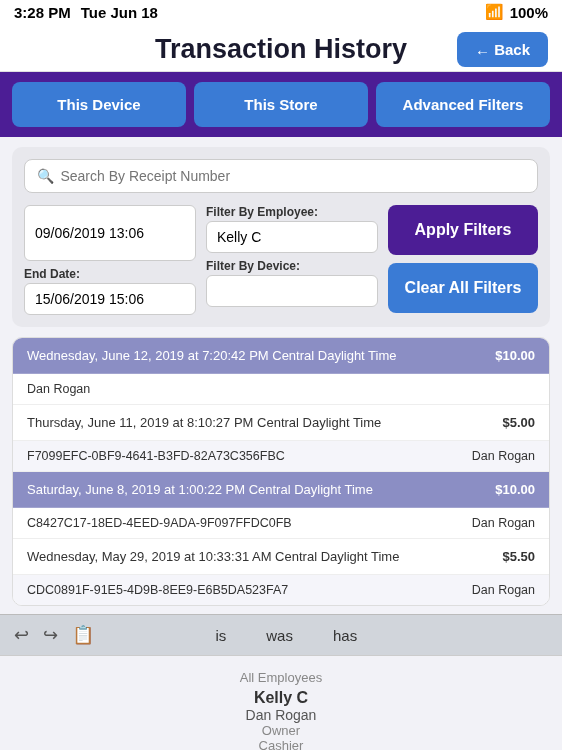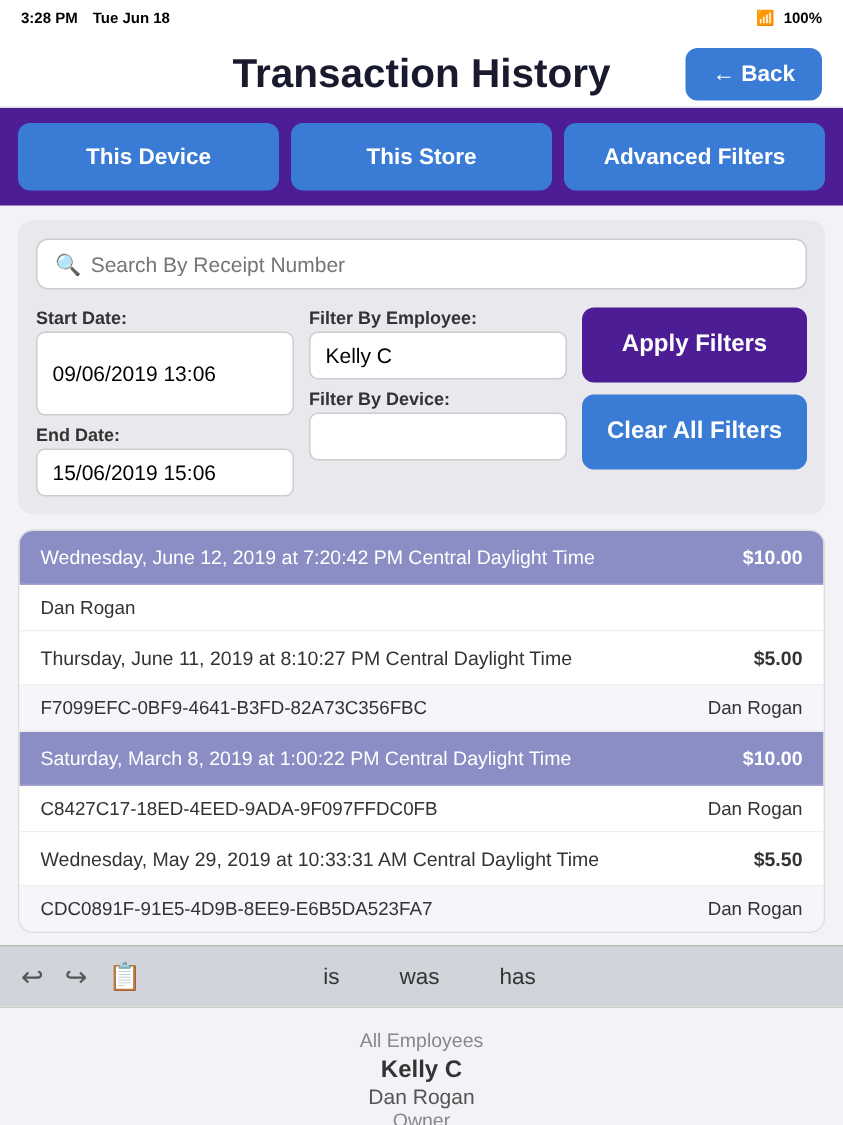--- a/index.html
+++ b/index.html
@@ -8,21 +8,21 @@
       background: #f2f2f7;
       width: 562px;
       min-height: 750px;
       overflow-x: hidden;
       position: relative;
     }
   </style>
 </head>
 <body>
 
-<div style="display:flex;justify-content:space-between;align-items:center;padding:12px 14px;background:#fff;font-size:10px;font-weight:600;height:22px;">
+<div style="display:flex;justify-content:space-between;align-items:center;padding:12px 14px;background:#fff;font-size:15px;font-weight:600;height:22px;">
   <div style="display:flex;gap:10px;">
     <span>3:28 PM</span>
     <span>Tue Jun 18</span>
   </div>
   <div style="display:flex;align-items:center;gap:6px;">
     <span>📶</span>
     <span>100%</span>
   </div>
 </div>
 
@@ -44,21 +44,20 @@
 
   <div style="display:flex;align-items:center;background:#fff;border-radius:8px;padding:8px 12px;margin-bottom:12px;border:1px solid #ccc;">
     <span style="margin-right:6px;color:#999;font-size:14px;">🔍</span>
     <input type="text" style="border: none; outline: none; background: transparent; font-size: 14px; color: rgb(153, 153, 153); flex: 1 1 0%;" placeholder="Search By Receipt Number">
   </div>
 
   <div style="display:flex;gap:10px;align-items:flex-start;">
 
     <div style="flex:1;display:flex;flex-direction:column;gap:6px;">
       <div>
-        <label style="font-size:12px;font-weight:600;color:#333;display:block;margin-bottom:2px;">Start Date:</label>
         <input type="text" style="width: 100%; border: 1px solid rgb(204, 204, 204); border-radius: 6px; padding: 19px 10px; font-size: 14px; background: rgb(255, 255, 255); outline: none;" value="09/06/2019 13:06">
       </div>
       <div>
         <label style="font-size:12px;font-weight:600;color:#333;display:block;margin-bottom:2px;">End Date:</label>
         <input type="text" style="width: 100%; border: 1px solid rgb(204, 204, 204); border-radius: 6px; padding: 7px 10px; font-size: 14px; background: rgb(255, 255, 255); outline: none;" value="15/06/2019 15:06">
       </div>
     </div>
 
     <div style="flex:1;display:flex;flex-direction:column;gap:6px;">
       <div>
@@ -91,21 +90,21 @@
   <div style="background:#fff;display:flex;justify-content:space-between;padding:10px 14px;color:#333;font-size:13px;border-bottom:1px solid #eee;">
     <span>Thursday, June 11, 2019 at 8:10:27 PM Central Daylight Time</span>
     <span style="font-weight:700;">$5.00</span>
   </div>
   <div style="display:flex;justify-content:space-between;padding:8px 14px;border-bottom:1px solid #eee;font-size:12.5px;color:#333;background:#f5f5fa;">
     <span>F7099EFC-0BF9-4641-B3FD-82A73C356FBC</span>
     <span>Dan Rogan</span>
   </div>
 
   <div style="background:#8b8ec4;display:flex;justify-content:space-between;padding:10px 14px;color:#fff;font-size:13px;border-bottom:1px solid rgba(255,255,255,0.2);">
-    <span>Saturday, March 8, 2019 at 1:00:22 PM Central Daylight Time</span>
+    <span>Saturday, June 8, 2019 at 1:00:22 PM Central Daylight Time</span>
     <span style="font-weight:700;">$10.00</span>
   </div>
   <div style="display:flex;justify-content:space-between;padding:8px 14px;border-bottom:1px solid #eee;font-size:12.5px;color:#333;background:#fff;">
     <span>C8427C17-18ED-4EED-9ADA-9F097FFDC0FB</span>
     <span>Dan Rogan</span>
   </div>
 
   <div style="background:#fff;display:flex;justify-content:space-between;padding:10px 14px;color:#333;font-size:13px;border-bottom:1px solid #eee;">
     <span>Wednesday, May 29, 2019 at 10:33:31 AM Central Daylight Time</span>
     <span style="font-weight:700;">$5.50</span>

